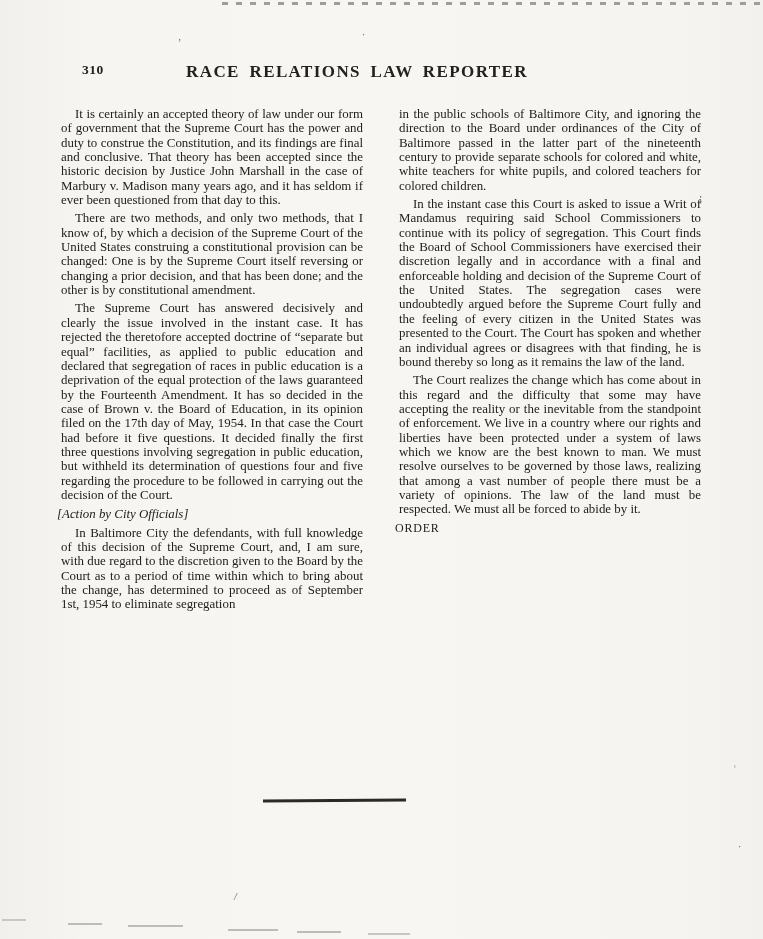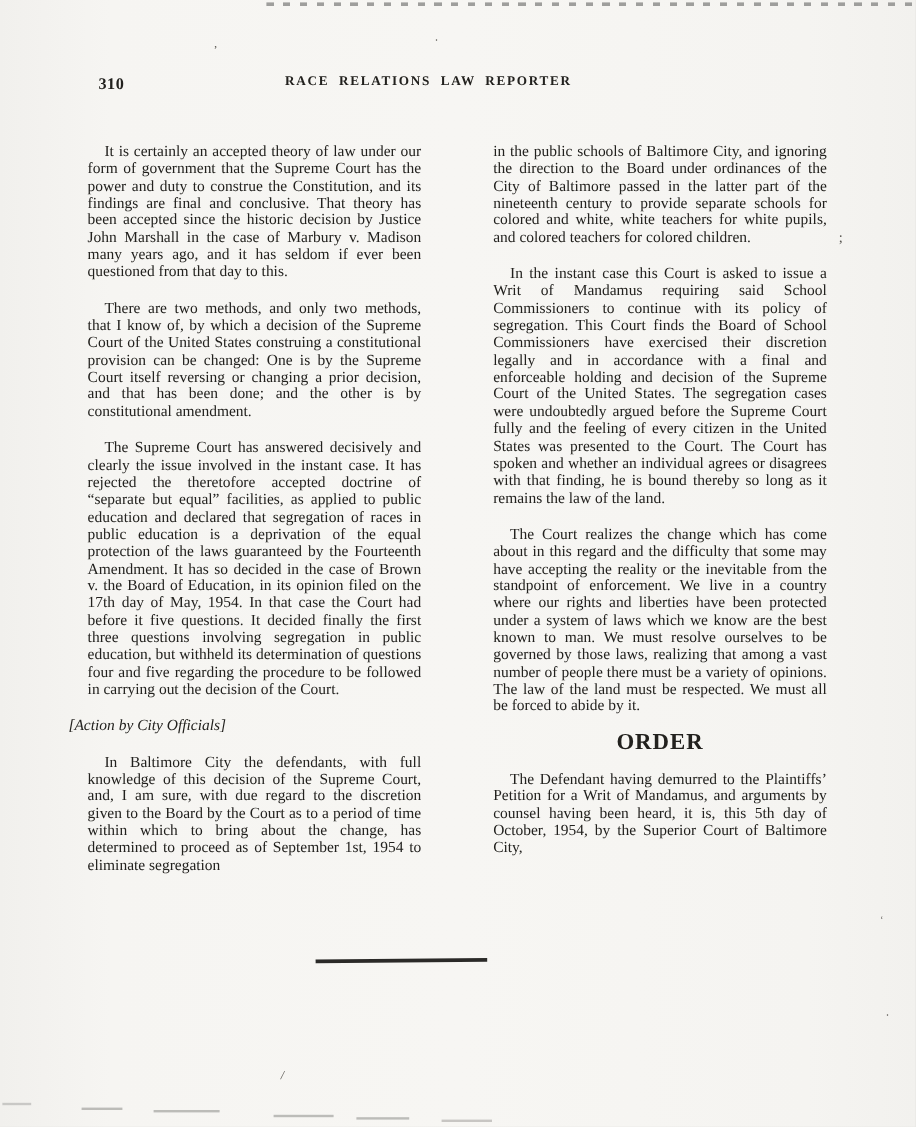--- a/index.html
+++ b/index.html
@@ -18,38 +18,38 @@
     position:absolute; top:2px; left:222px; right:0; height:3px;
     background:repeating-linear-gradient(90deg,#8f8f8d 0 6px, transparent 6px 14px);
     opacity:.85;
   }
   .page-num {
     position:absolute; left:64px; top:62px;
     font-size:13.5px; font-weight:bold; letter-spacing:.5px;margin-left:18px;
   }
   .journal-title {
     position:absolute; left:57px; top:62px; width:600px;
-    text-align:center; font-size:11px; font-weight:600;
+    text-align:center; font-size:17px; font-weight:600;
     letter-spacing:1.4px; word-spacing:4px; white-space:nowrap;
   }
   .columns {
     position:absolute; top:103px; left:57px; width:648px;
     display:flex; gap:28px;
   }
   .col { width:310px; text-align:justify; font-size:12.9px; line-height:14.35px; }
-  .col p { margin:16px; text-indent:14px; }
+  .col p { margin:4px; text-indent:14px; }
   .col p.noindent { text-indent:0; }
   .bracket-heading {
     font-style:italic; text-indent:0 !important;
     margin:5px 0 3px 0 !important;
   }
   .order-heading {
-    text-align:center; text-indent:0 !important;
+    text-indent:0 !important;
     margin:4px 0 2px 0 !important;
-    font-size:19px; letter-spacing:.8px; font-weight:bold;
+    font-size:12px; letter-spacing:.8px; font-weight:normal;
   }
   
   .end-rule {
     position:absolute; left:263px; top:799px; width:143px; height:3px;
     background:#2b2a28; transform:rotate(-.5deg);
   }
   
   .speck-line { position:absolute; height:2px; background:#8d8c89; opacity:.55; }
   .sl1 { left:2px;   top:919px; width:24px; opacity:.4; }
   .sl2 { left:68px;  top:923px; width:34px; }
@@ -83,21 +83,20 @@
       <p>There are two methods, and only two methods, that I know of, by which a decision of the Supreme Court of the United States construing a constitutional provision can be changed: One is by the Supreme Court itself reversing or changing a prior decision, and that has been done; and the other is by constitutional amendment.</p>
       <p>The Supreme Court has answered decisively and clearly the issue involved in the instant case. It has rejected the theretofore accepted doctrine of “separate but equal” facilities, as applied to public education and declared that segregation of races in public education is a deprivation of the equal protection of the laws guaranteed by the Fourteenth Amendment. It has so decided in the case of Brown v. the Board of Education, in its opinion filed on the 17th day of May, 1954. In that case the Court had before it five questions. It decided finally the first three questions involving segregation in public education, but withheld its determination of questions four and five regarding the procedure to be followed in carrying out the decision of the Court.</p>
       <p class="bracket-heading">[Action by City Officials]</p>
       <p>In Baltimore City the defendants, with full knowledge of this decision of the Supreme Court, and, I am sure, with due regard to the discretion given to the Board by the Court as to a period of time within which to bring about the change, has determined to proceed as of September 1st, 1954 to eliminate segregation</p>
     </div>
     <div class="col">
       <p class="noindent">in the public schools of Baltimore City, and ignoring the direction to the Board under ordinances of the City of Baltimore passed in the latter part of the nineteenth century to provide separate schools for colored and white, white teachers for white pupils, and colored teachers for colored children.</p>
       <p>In the instant case this Court is asked to issue a Writ of Mandamus requiring said School Commissioners to continue with its policy of segregation. This Court finds the Board of School Commissioners have exercised their discretion legally and in accordance with a final and enforceable holding and decision of the Supreme Court of the United States. The segregation cases were undoubtedly argued before the Supreme Court fully and the feeling of every citizen in the United States was presented to the Court. The Court has spoken and whether an individual agrees or disagrees with that finding, he is bound thereby so long as it remains the law of the land.</p>
       <p>The Court realizes the change which has come about in this regard and the difficulty that some may have accepting the reality or the inevitable from the standpoint of enforcement. We live in a country where our rights and liberties have been protected under a system of laws which we know are the best known to man. We must resolve ourselves to be governed by those laws, realizing that among a vast number of people there must be a variety of opinions. The law of the land must be respected. We must all be forced to abide by it.</p>
       <p class="order-heading">ORDER</p>
-      <p>The Defendant having demurred to the Plaintiffs’ Petition for a Writ of Mandamus, and arguments by counsel having been heard, it is, this 5th day of October, 1954, by the Superior Court of Baltimore City,</p>
     </div>
   </div>
 
   <div class="end-rule"></div>
 
   <div class="speck-line sl1"></div>
   <div class="speck-line sl2"></div>
   <div class="speck-line sl3"></div>
   <div class="speck-line sl4"></div>
   <div class="speck-line sl5"></div>

